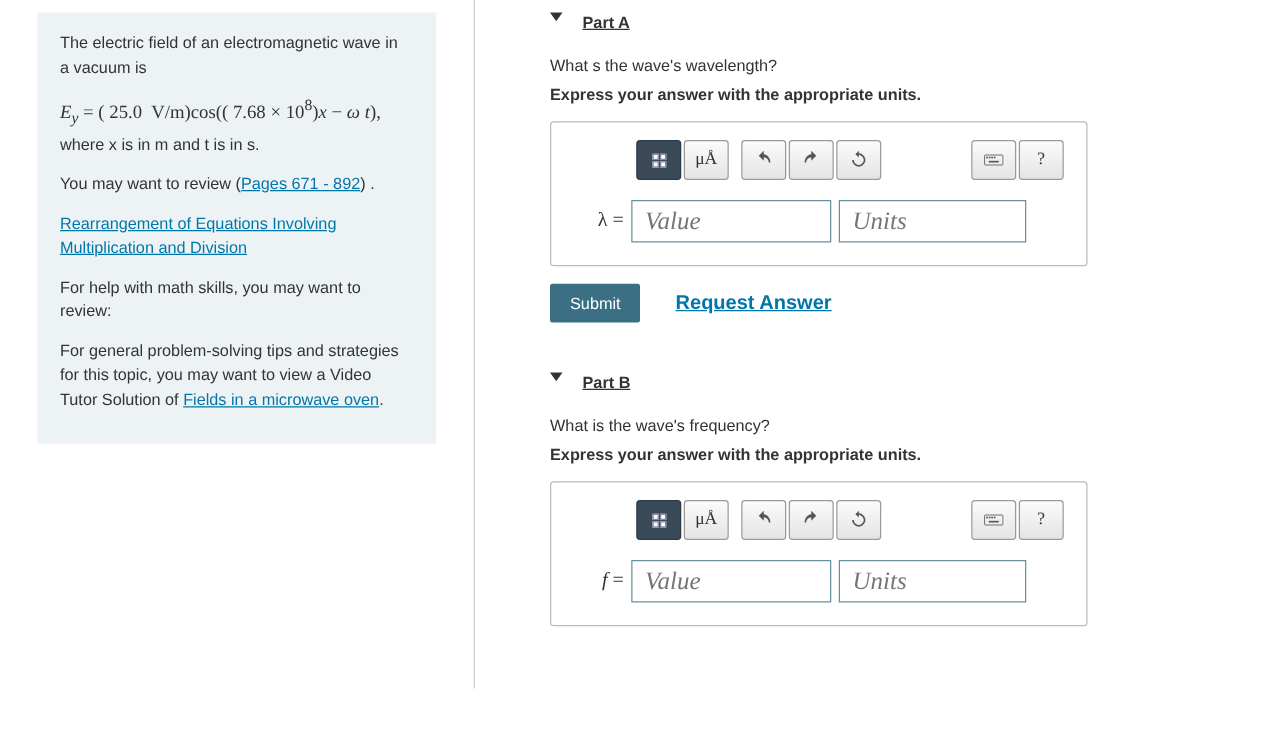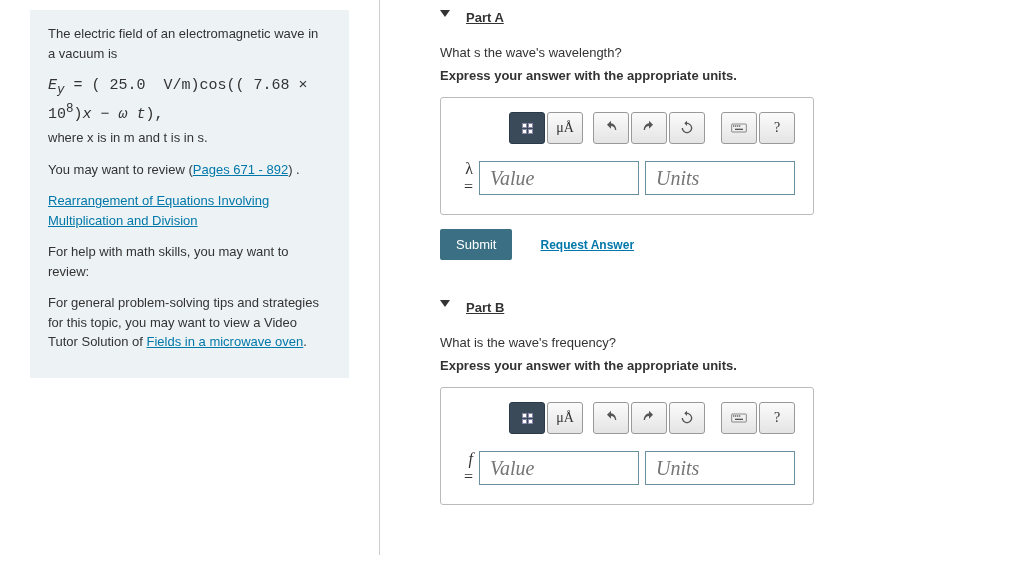--- a/index.html
+++ b/index.html
@@ -16,21 +16,21 @@
     padding: 10px 30px 10px 30px;
     border-right: 1px solid #ccc;
   }
   .info-box {
     background: #edf3f5;
     padding: 14px 18px;
     line-height: 1.5;
   }
   .info-box p { margin: 0 12px 12px 0; }
   .formula {
-    font-family: Liberation Mono, monospace;
+    font-family: Liberation Serif, serif;
     font-size: 15px;
   }
   .formula i { font-style: italic; }
   a.link { color: #0077aa; text-decoration: underline; }
   .right-col {
     flex: 1;
     padding: 10px 40px 10px 60px;
   }
   .part {
     margin-bottom: 40px;
@@ -48,21 +48,21 @@
     border-right: 5px solid transparent;
     border-top: 7px solid #333;
     margin-right: 16px;
   }
   .question-text { margin: 0 0 8px 0; }
   .instruct { font-weight: bold; margin: 0 0 14px 0; }
   .answer-panel {
     border: 1px solid #bbb;
     border-radius: 3px;
     padding: 14px 18px 18px 18px;
-    width: 374px;
+    width: 430px;
     background: #fff;
   }
   .toolbar {
     display: flex;
     align-items: center;
     gap: 2px;
     margin-bottom: 16px;
     padding-left: 50px;
   }
   .tool-btn {
@@ -128,21 +128,21 @@
     color: #fff;
     border: none;
     padding: 8px 16px;
     font-size: 13px;
     border-radius: 2px;
   }
   .req-link {
     color: #0077aa;
     font-weight: bold;
     text-decoration: underline;
-    font-size: 12px;
+    font-size: 16px;
   }
 </style>
 </head>
 <body>
 
 <div class="left-col">
   <div class="info-box">
     <p>The electric field of an electromagnetic wave in a vacuum is</p>
     <p class="formula">
       <i>E<sub>y</sub></i> = ( 25.0&nbsp; V/m)cos(( 7.68 × 10<sup>8</sup>)<i>x</i> − <i>ω t</i>),

